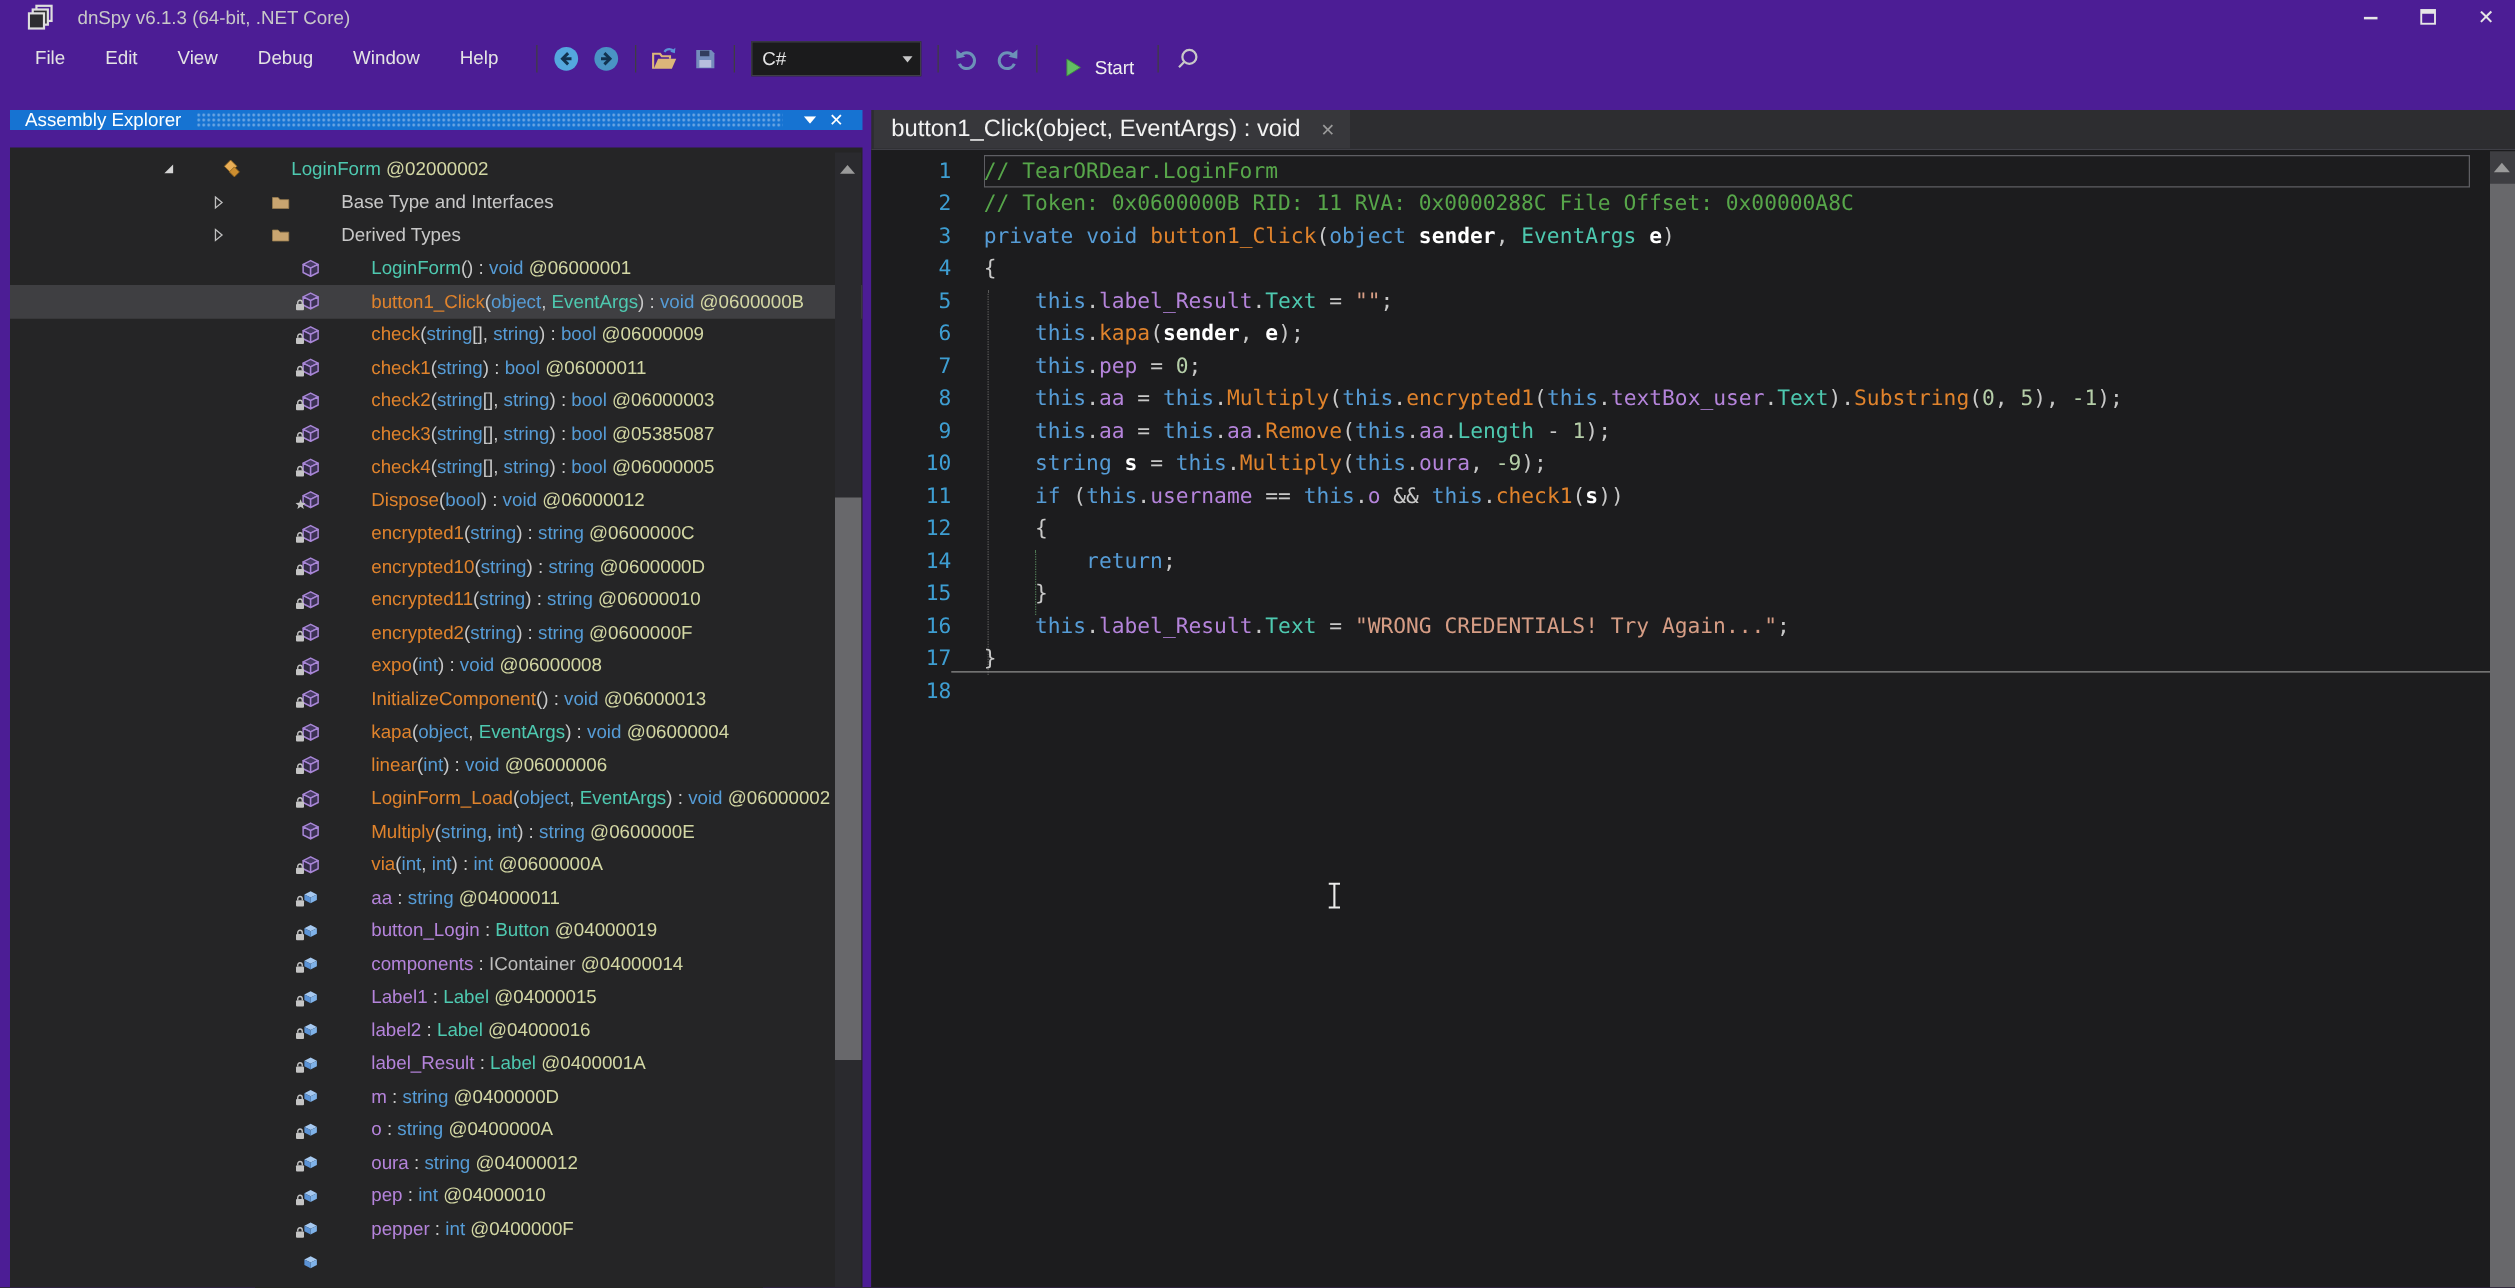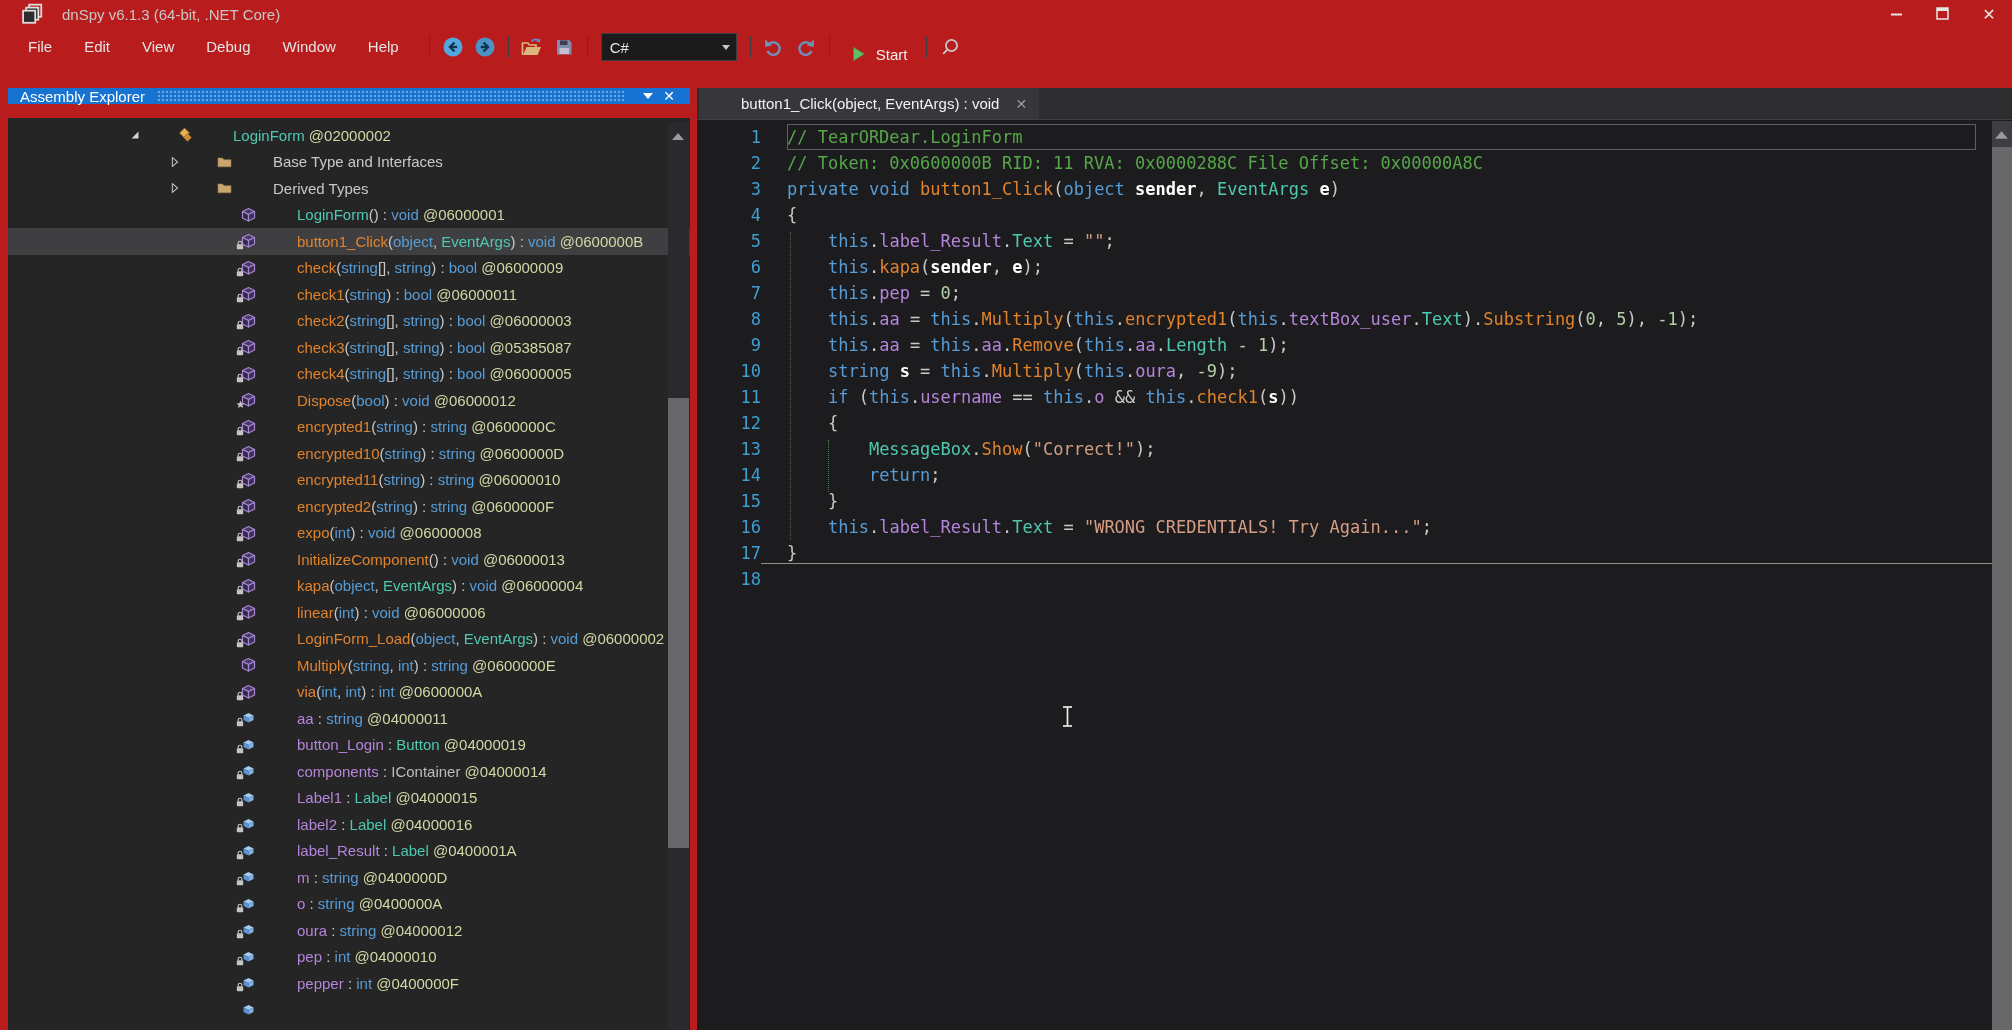--- a/index.html
+++ b/index.html
@@ -1,16 +1,16 @@
 <!DOCTYPE html>
 <html><head>
 <meta charset="utf-8">
 <style>
   html,body{margin:0;padding:0;background:#2d2d30;}
-  #app{position:relative;width:2012px;height:1030px;background:#b91c1c;overflow:hidden;
+  #app{position:relative;width:2012px;height:1030px;background:#4c1d95;overflow:hidden;
        font-family:"Liberation Sans",sans-serif;color:#dcdcdc;}
 
   
   #titlebar{position:absolute;left:0;top:0;right:0;height:28px;display:flex;align-items:center;}
   #app-title{margin-left:18px;font-size:15px;color:#c8c8c8;}
   #logo{margin-left:22px;width:22px;height:22px;display:flex;align-items:center;}
   #winbtns{position:absolute;right:0;top:0;height:28px;display:flex;align-items:center;}
   .winbtn{width:46px;height:28px;display:flex;align-items:center;justify-content:center;color:#e6e6e6;}
 
   
@@ -44,21 +44,21 @@
   .tico{flex:0 0 17px;width:17px;height:16px;position:relative;margin-right:10px;}
   .tico .badge{position:absolute;left:-4px;bottom:-4px;}
   #tree-scroll{position:absolute;right:1px;top:34px;bottom:0;width:21px;background:#2a2a2e;}
   #tree-scroll .sb-up{position:absolute;top:5px;left:3px;}
   #tree-scroll .sb-thumb{position:absolute;left:0;right:0;top:276px;height:450px;background:#68686b;}
 
   
   #codepanel{position:absolute;left:697px;top:88px;right:0;bottom:0;background:#2d2d30;}
   #tabstrip{height:31px;position:relative;}
   #tab{position:absolute;left:2px;top:0;height:31px;background:#37373b;display:flex;align-items:center;padding:0 12px 0 14px;}
-  #tab .tab-label{font-size:15px;color:#f2f2f2;white-space:pre;margin-left:28px;}
+  #tab .tab-label{font-size:19px;color:#f2f2f2;white-space:pre;}
   #tab .tab-close{margin-left:16px;color:#9a9a9a;font-size:14px;}
   #editor{position:absolute;left:0;top:31px;right:0;bottom:0;background:#1c1c1e;border-top:1px solid #3f3f46;}
   #code-lines{position:absolute;left:0;top:4px;right:20px;bottom:0;overflow:hidden;
               font-family:"DejaVu Sans Mono","Liberation Mono",monospace;font-size:17px;line-height:26px;}
   .cl{display:flex;height:26px;position:relative;}
   .ln{flex:0 0 90px;box-sizing:border-box;text-align:right;padding-right:26px;color:#3e9ed2;}
   .lt{flex:1;white-space:pre;}
   .cl.box .lt{box-shadow:inset 0 0 0 1px #5e5e63;margin-right:16px;}
   .cl.sep::after{content:"";position:absolute;left:64px;right:-18px;bottom:2px;border-bottom:1px solid #8f8f8f;}
   .guide{position:absolute;width:0;border-left:1px dotted #5a5a5a;}
@@ -549,24 +549,20 @@
           </div>
           <div class="cl">
             <span class="ln">11</span>
             <span class="lt"><span class="tk-p">    </span><span class="tk-k">if</span><span class="tk-p"> (</span><span class="tk-k">this</span><span class="tk-p">.</span><span class="tk-f">username</span><span class="tk-p"> == </span><span class="tk-k">this</span><span class="tk-p">.</span><span class="tk-f">o</span><span class="tk-p"> &amp;&amp; </span><span class="tk-k">this</span><span class="tk-p">.</span><span class="tk-m">check1</span><span class="tk-p">(</span><span class="tk-b">s</span><span class="tk-p">))</span></span>
           </div>
           <div class="cl">
             <span class="ln">12</span>
             <span class="lt"><span class="tk-p">    {</span></span>
           </div>
           <div class="cl">
-            <span class="ln">13</span>
-            <span class="lt"><span class="tk-p">        </span><span class="tk-t">MessageBox</span><span class="tk-p">.</span><span class="tk-m">Show</span><span class="tk-p">(</span><span class="tk-s">"Correct!"</span><span class="tk-p">);</span></span>
-          </div>
-          <div class="cl">
             <span class="ln">14</span>
             <span class="lt"><span class="tk-p">        </span><span class="tk-k">return</span><span class="tk-p">;</span></span>
           </div>
           <div class="cl">
             <span class="ln">15</span>
             <span class="lt"><span class="tk-p">    }</span></span>
           </div>
           <div class="cl">
             <span class="ln">16</span>
             <span class="lt"><span class="tk-p">    </span><span class="tk-k">this</span><span class="tk-p">.</span><span class="tk-f">label_Result</span><span class="tk-p">.</span><span class="tk-t">Text</span><span class="tk-p"> = </span><span class="tk-s">"WRONG CREDENTIALS! Try Again..."</span><span class="tk-p">;</span></span>

